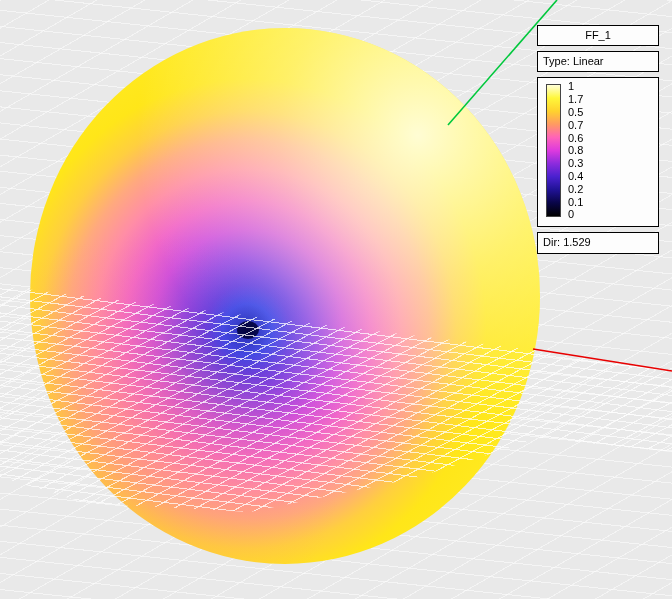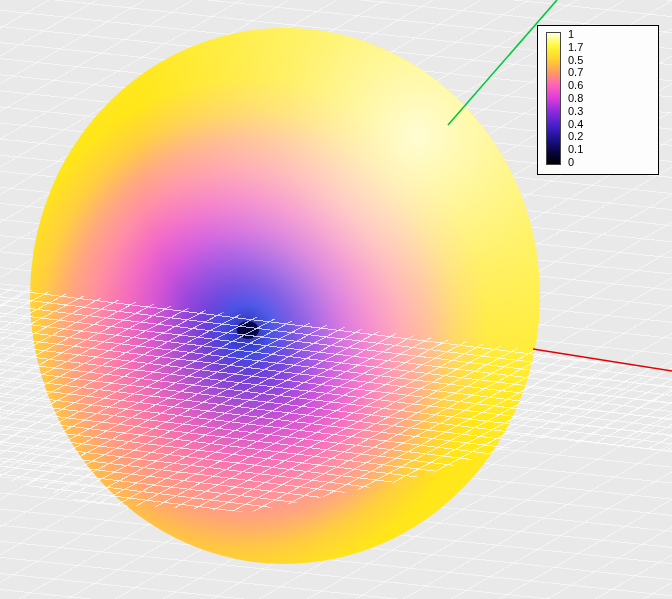--- a/index.html
+++ b/index.html
@@ -85,31 +85,34 @@
   </svg>
 
   <div class="front-grid"></div>
 
   <svg class="axes" width="672" height="599" viewBox="0 0 672 599">
     <line x1="557" y1="0" x2="448" y2="125" stroke-width="1.6" stroke="#00c83c"></line>
     <line x1="533" y1="349" x2="672" y2="371" stroke-width="1.6" stroke="#e80000"></line>
   </svg>
 
   <div class="legend">
+    <div class="lbox title">FF_1</div>
+    <div class="lbox">Type: Linear</div>
     <div class="lbox scalebox">
       <div class="colorbar" style="background: linear-gradient(rgb(255, 255, 217), rgb(255, 247, 58), rgb(255, 210, 46), rgb(255, 154, 98), rgb(255, 99, 184), rgb(221, 58, 222), rgb(140, 43, 221), rgb(74, 33, 207), rgb(32, 18, 149), rgb(9, 5, 71), rgb(0, 0, 0));"></div>
       <div class="ticks">
         <span>1</span>
         <span>1.7</span>
         <span>0.5</span>
         <span>0.7</span>
         <span>0.6</span>
         <span>0.8</span>
         <span>0.3</span>
         <span>0.4</span>
         <span>0.2</span>
         <span>0.1</span>
         <span>0</span>
       </div>
     </div>
+    <div class="lbox">Dir: 1.529</div>
   </div>
 
 </div>
 
 </body></html>

